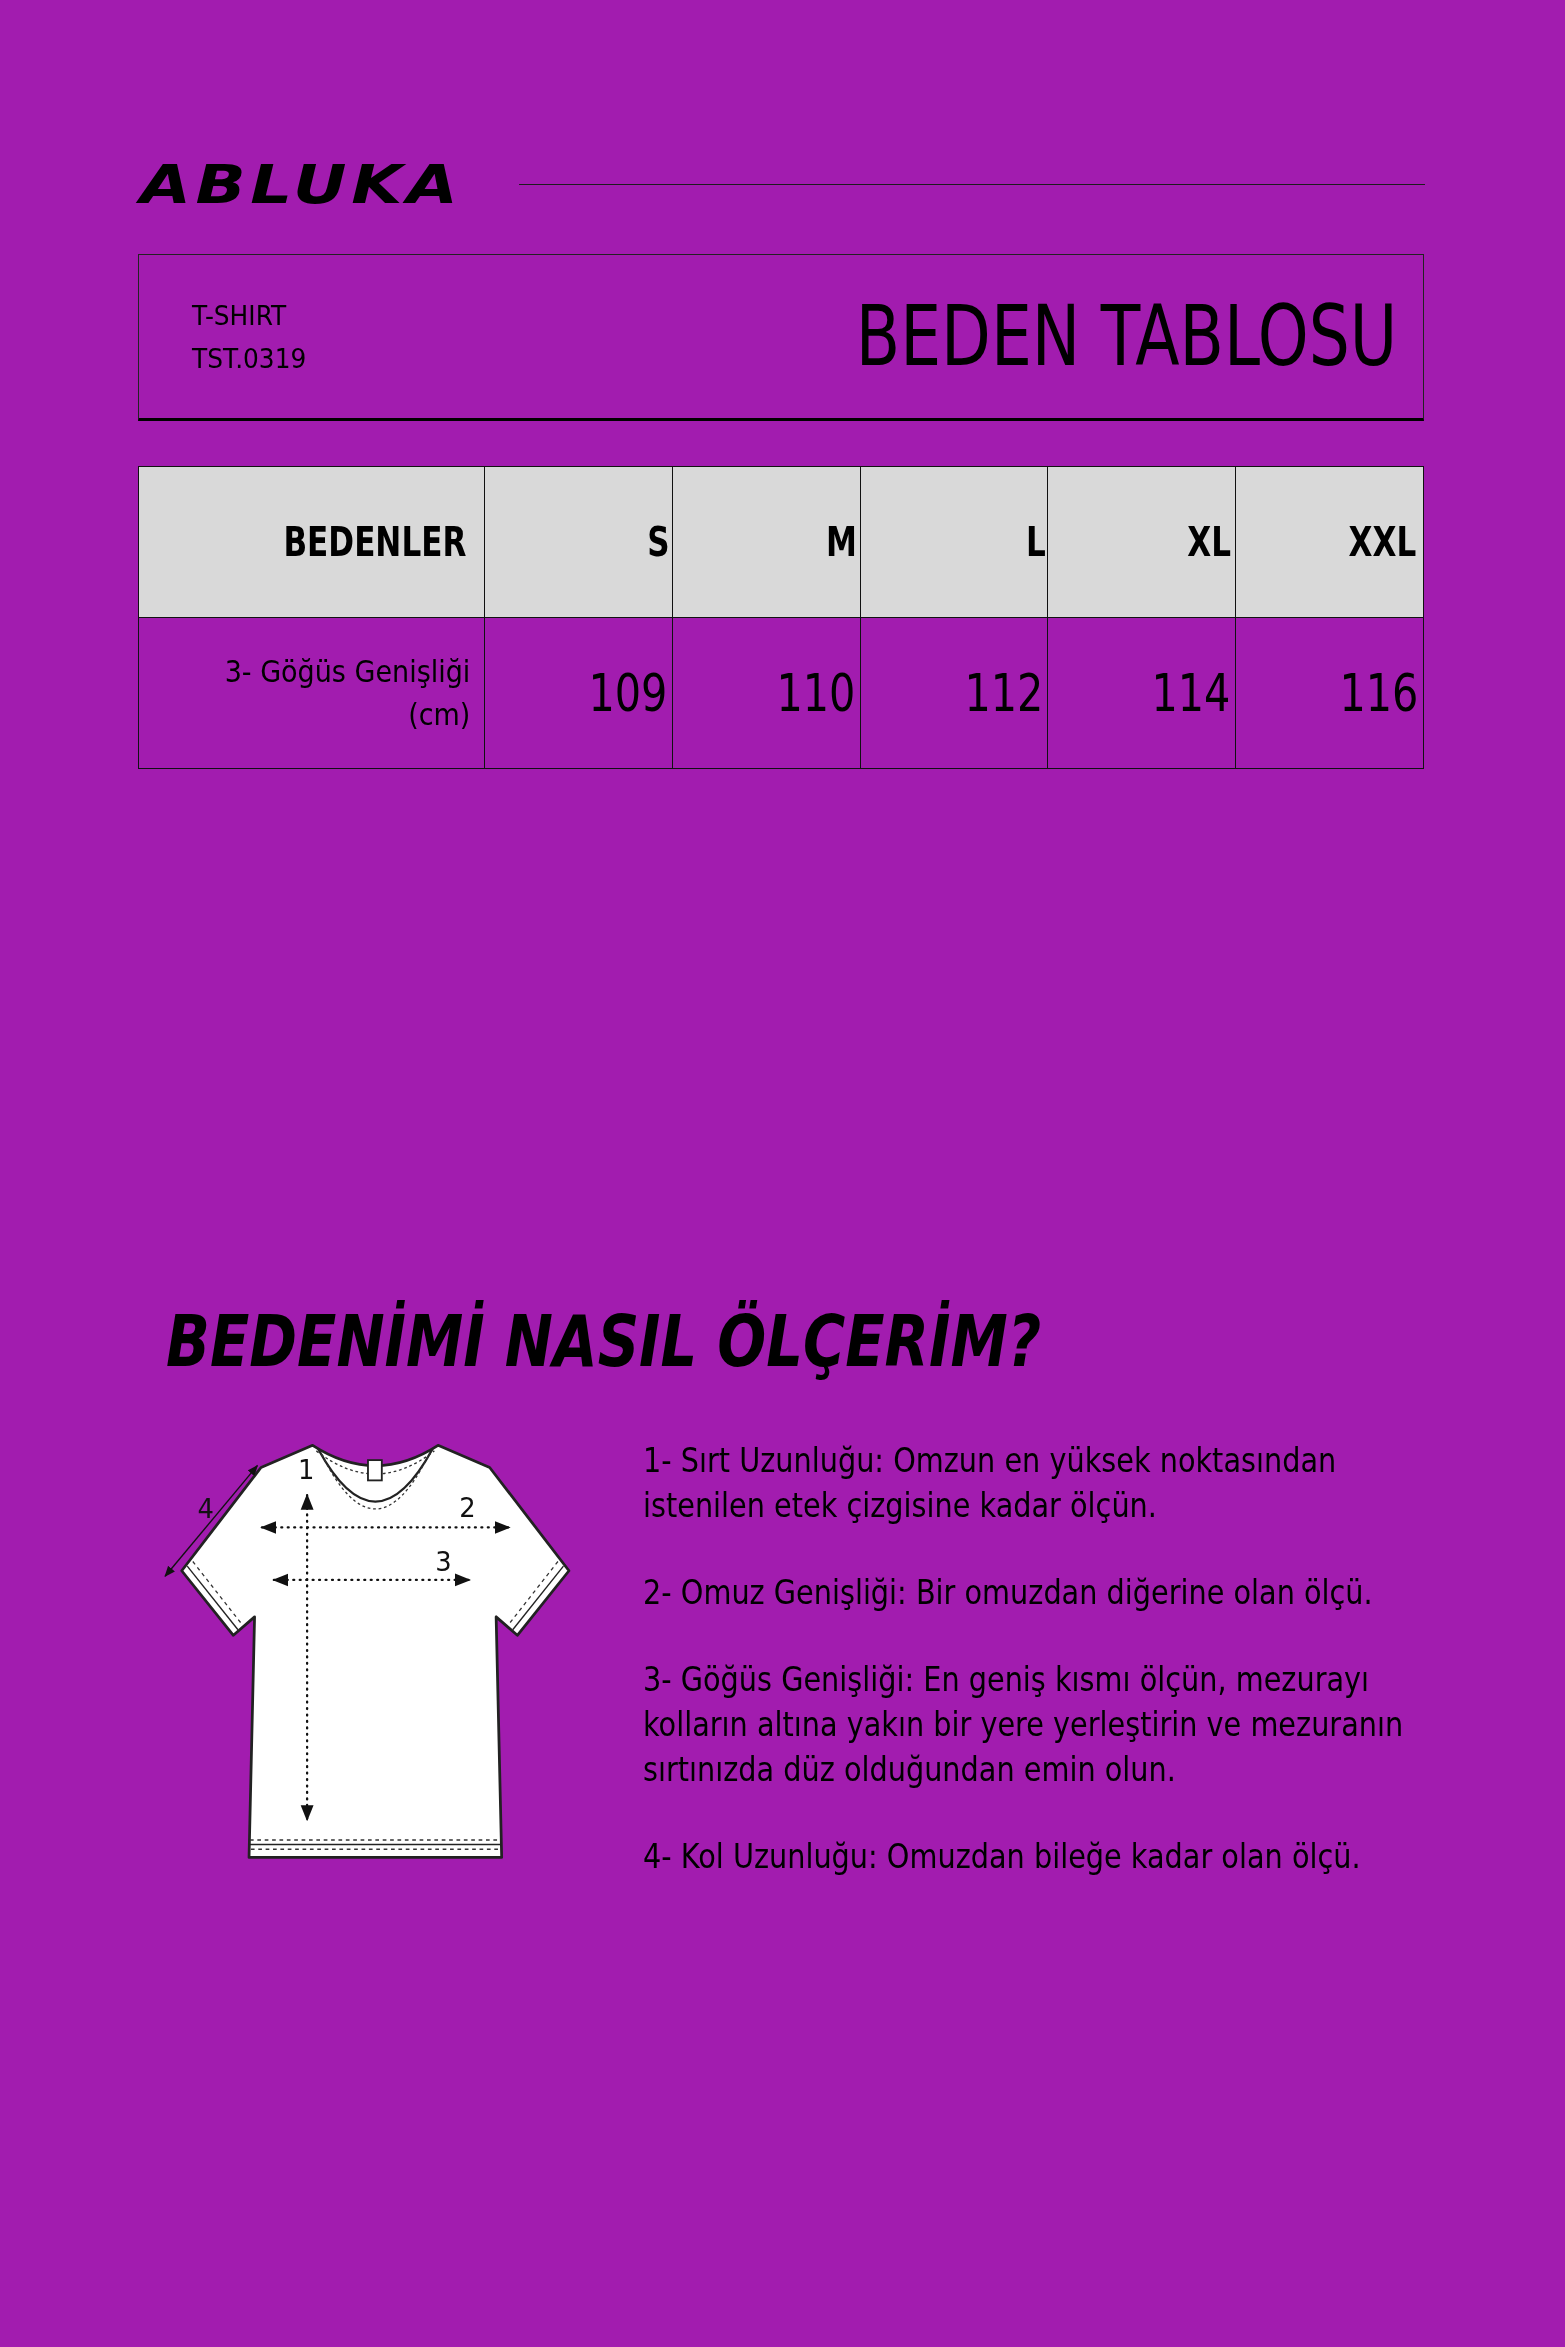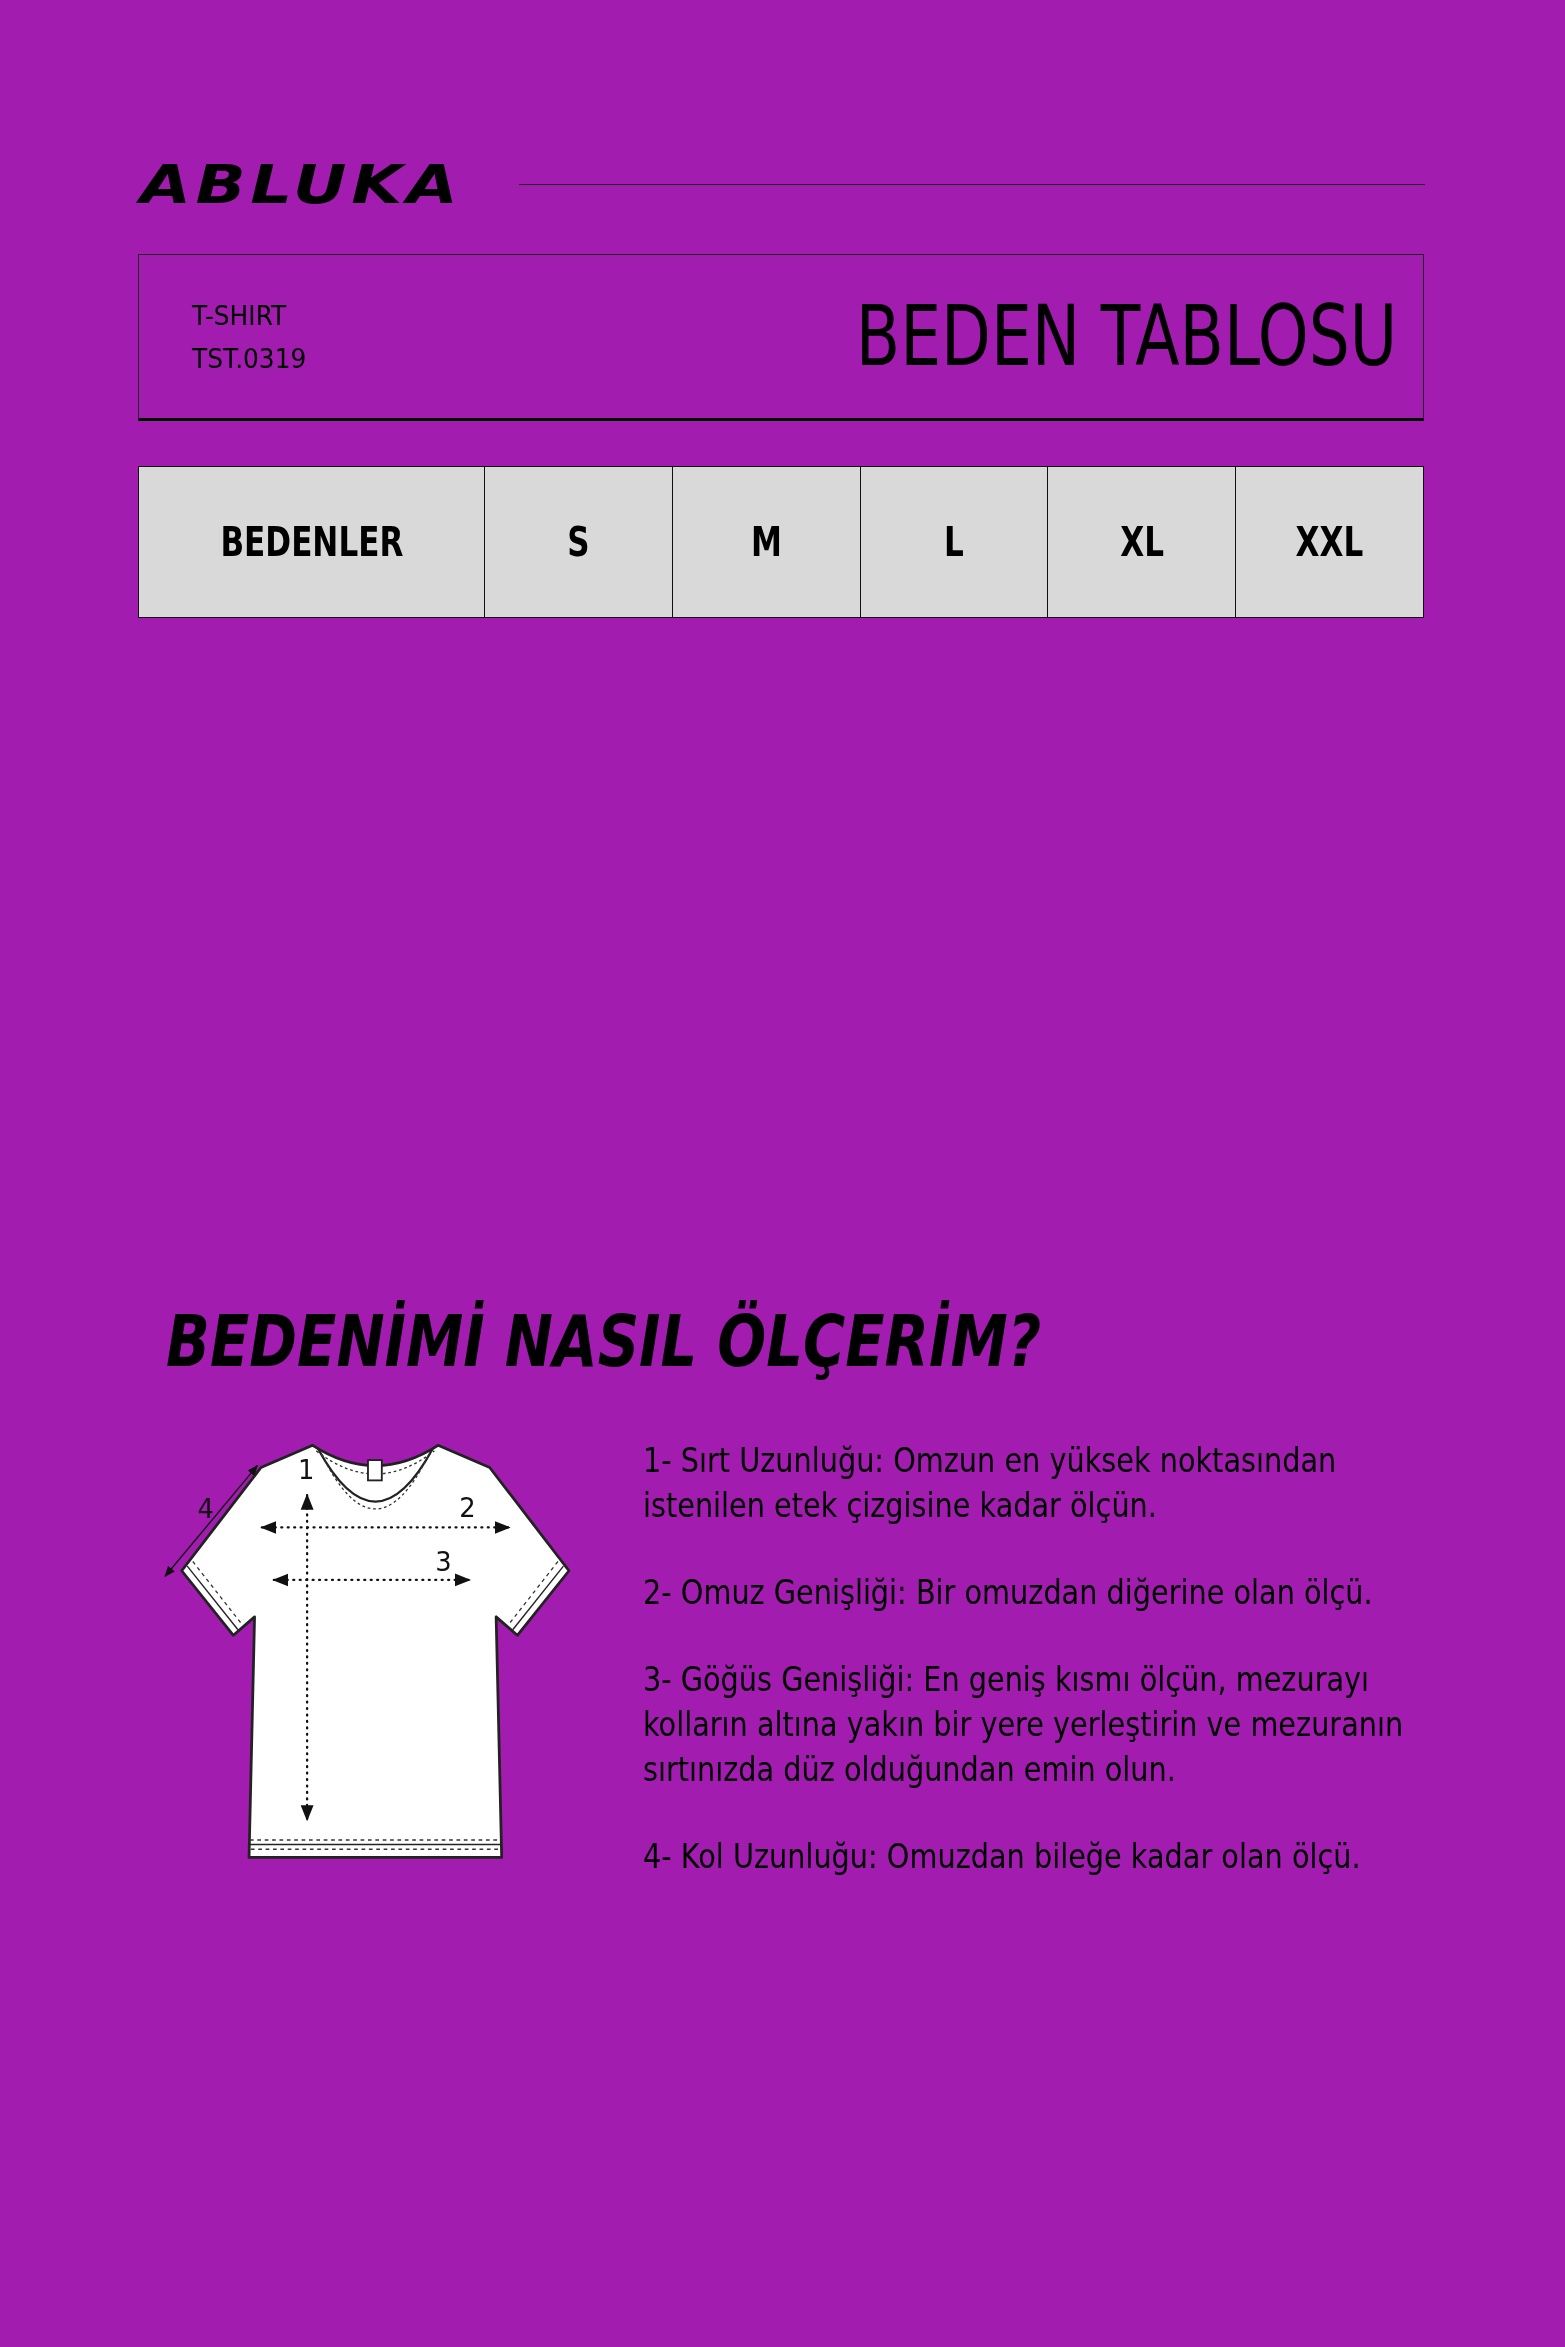--- a/index.html
+++ b/index.html
@@ -74,21 +74,21 @@
     left: 138px; top: 466px;
     width: 1286px;
     border-collapse: collapse;
     table-layout: fixed;
     border: 1.8px solid #111;
   }
   table.size-table col.c0 { width: 346px; }
   table.size-table th, table.size-table td {
     border: 1.8px solid #111;
     height: 150px;
-    text-align: center;
+    text-align: right;
     vertical-align: middle;
     padding: 0;
     font-weight: normal;
   }
   table.size-table thead tr { background: #d9d9d9; height: 150px; }
   table.size-table tbody tr:nth-child(even) { background: #d9d9d9; }
   .hdr {
     display: inline-block;
     font-weight: bold;
     font-size: 37px;
@@ -179,20 +179,29 @@
       <tr>
         <th><span class="hdr">BEDENLER</span></th>
         <th><span class="hdr">S</span></th>
         <th><span class="hdr">M</span></th>
         <th><span class="hdr">L</span></th>
         <th><span class="hdr">XL</span></th>
         <th><span class="hdr">XXL</span></th>
       </tr>
     </thead>
     <tbody>
+      <tr>
+        <th><span class="rowlabel">3- Göğüs Genişliği
+(cm)</span></th>
+        <td><span class="num">109</span></td>
+        <td><span class="num">110</span></td>
+        <td><span class="num">112</span></td>
+        <td><span class="num">114</span></td>
+        <td><span class="num">116</span></td>
+      </tr>
     </tbody>
   </table>
 
   <h2 class="howto-heading">
     <span>BEDENİMİ NASIL ÖLÇERİM?</span>
   </h2>
 
   <svg class="diagram" width="485" height="461" viewBox="0 0 525 500">
     <defs>
       <marker id="ah" viewBox="0 0 10 8" markerWidth="7" markerHeight="6" refX="9" refY="4" orient="auto-start-reverse">

